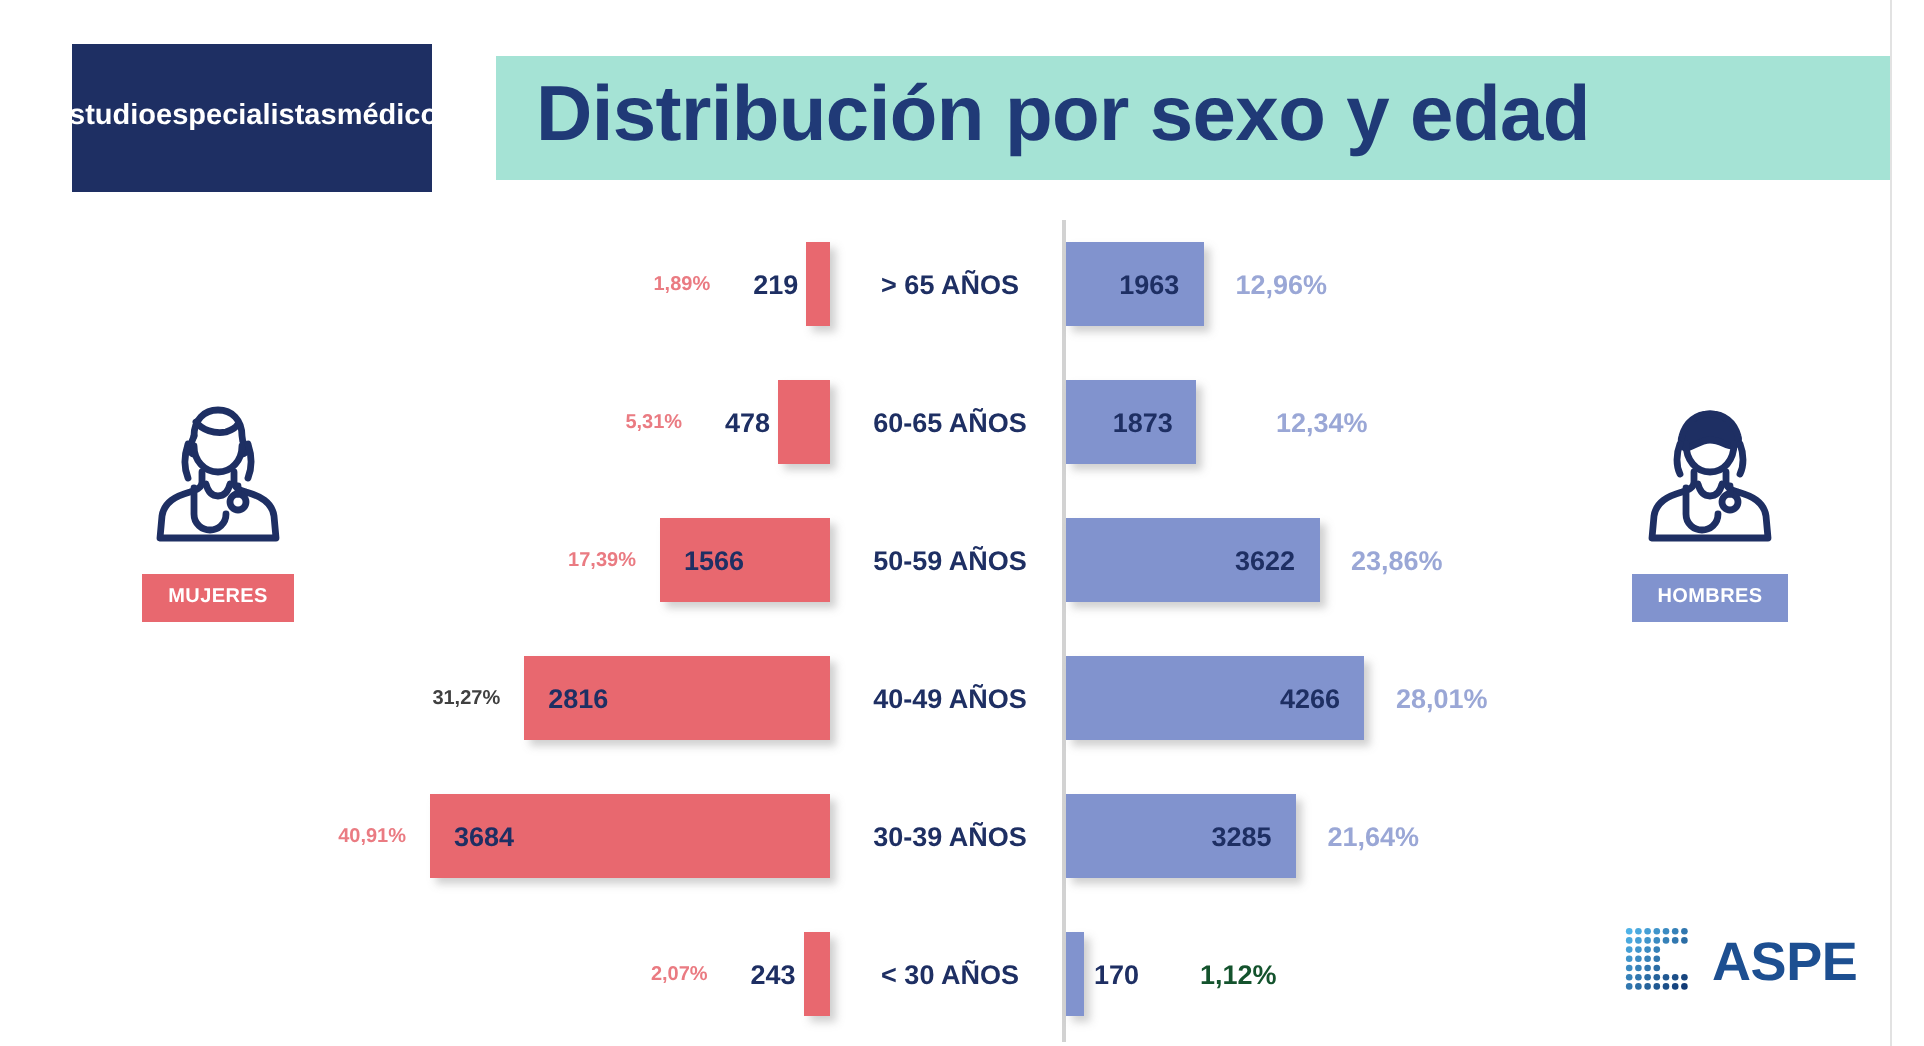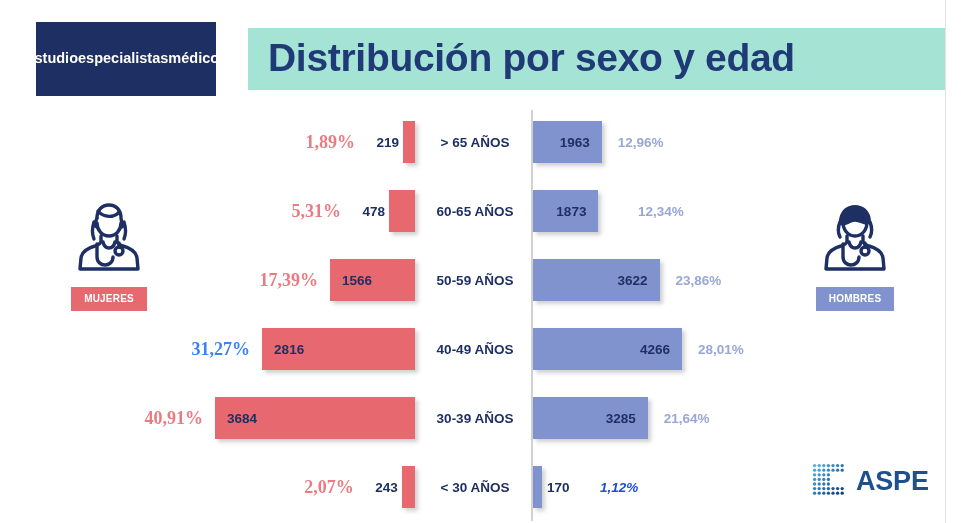--- a/index.html
+++ b/index.html
@@ -99,25 +99,24 @@
     font-weight: bold;
     color: #1e2f63;
     white-space: nowrap;
   }
 
   
   .f-pct {
     position: absolute;
     top: 0; height: 69px;
     display: flex; align-items: center; justify-content: flex-end;
-    font-size: 18px;
+    font-size: 10px;
     font-weight: bold;
     color: #ea7b82;
     white-space: nowrap;
-    font-family: Liberation Serif, serif;
   }
   .f-bar {
     position: absolute;
     height: 42px; top: 13px;
     background: #e8686f;
     box-shadow: 3px 3px 4px rgba(120,120,120,0.35);
   }
   .f-val-in {
     position: absolute;
     top: 0; height: 69px;
@@ -235,21 +234,21 @@
           <div class="f-val-in" style="left: 341.984px;">1566</div>
           <div class="f-pct" style="color: rgb(234, 123, 130); left: 251.984px; width: 66px;">17,39%</div>
           <div class="cat-label">50-59 AÑOS</div>
           <div class="m-bar" style="width: 126.507px; background: rgb(129, 147, 206);"></div>
           <div class="m-val" style="left: 533px; width: 114.507px; justify-content: flex-end;">3622</div>
           <div class="m-pct" style="color: rgb(154, 167, 214); left: 675.507px;">23,86%</div>
         </div>
         <div class="row" style="top: 207px;">
           <div class="f-bar" style="left: 262.123px; width: 152.877px; background: rgb(232, 104, 111);"></div>
           <div class="f-val-in" style="left: 274.123px;">2816</div>
-          <div class="f-pct" style="color: #3b82f6; left: 184.123px; width: 66px; text-align: right;">31,27%</div>
+          <div class="f-pct" style="color: #404040; left: 184.123px; width: 66px; text-align: right;">31,27%</div>
           <div class="cat-label">40-49 AÑOS</div>
           <div class="m-bar" style="width: 149px; background: rgb(129, 147, 206);"></div>
           <div class="m-val" style="left: 533px; width: 137px; justify-content: flex-end;">4266</div>
           <div class="m-pct" style="color: rgb(154, 167, 214); left: 698px;">28,01%</div>
         </div>
         <div class="row" style="top: 276px;">
           <div class="f-bar" style="left: 215px; width: 200px; background: rgb(232, 104, 111);"></div>
           <div class="f-val-in" style="left: 227px;">3684</div>
           <div class="f-pct" style="color: rgb(234, 123, 130); left: 137px; width: 66px;">40,91%</div>
           <div class="cat-label">30-39 AÑOS</div>
@@ -257,21 +256,21 @@
           <div class="m-val" style="left: 533px; width: 102.736px; justify-content: flex-end;">3285</div>
           <div class="m-pct" style="color: rgb(154, 167, 214); left: 663.736px;">21,64%</div>
         </div>
         <div class="row" style="top: 345px;">
           <div class="f-bar" style="left: 401.808px; width: 13.1922px; background: rgb(232, 104, 111);"></div>
           <div class="f-val-in" style="left: 365.808px; width: 32px; justify-content: flex-end;">243</div>
           <div class="f-pct" style="color: rgb(234, 123, 130); left: 287.808px; width: 66px;">2,07%</div>
           <div class="cat-label">&lt; 30 AÑOS</div>
           <div class="m-bar" style="width: 9px; background: rgb(129, 147, 206);"></div>
           <div class="m-val" style="left: 547px;">170</div>
-          <div class="m-pct" style="color: #1d4ed8; left: 600px; font-style: italic;">1,12%</div>
+          <div class="m-pct" style="color: #14532d; left: 600px;">1,12%</div>
         </div>
       </div>
   </div>
 
   <div class="side left">
     <svg class="doctor-icon" width="78" height="82" viewBox="0 0 78 82">
       <g fill="none" stroke="#1e2f63" stroke-width="3.4" stroke-linecap="round" stroke-linejoin="round">
         <path d="M27 22c0-8 5-13 12-13s12 5 12 13c0 3 1 4 2 6 1 2-1 3-2 3"></path>
         <path d="M27 22c-1 3-2 4-2 7 0 1 1 2 2 2"></path>
         <path d="M28 15c3 4 9 6 15 5 3-1 5-2 6-4"></path>

